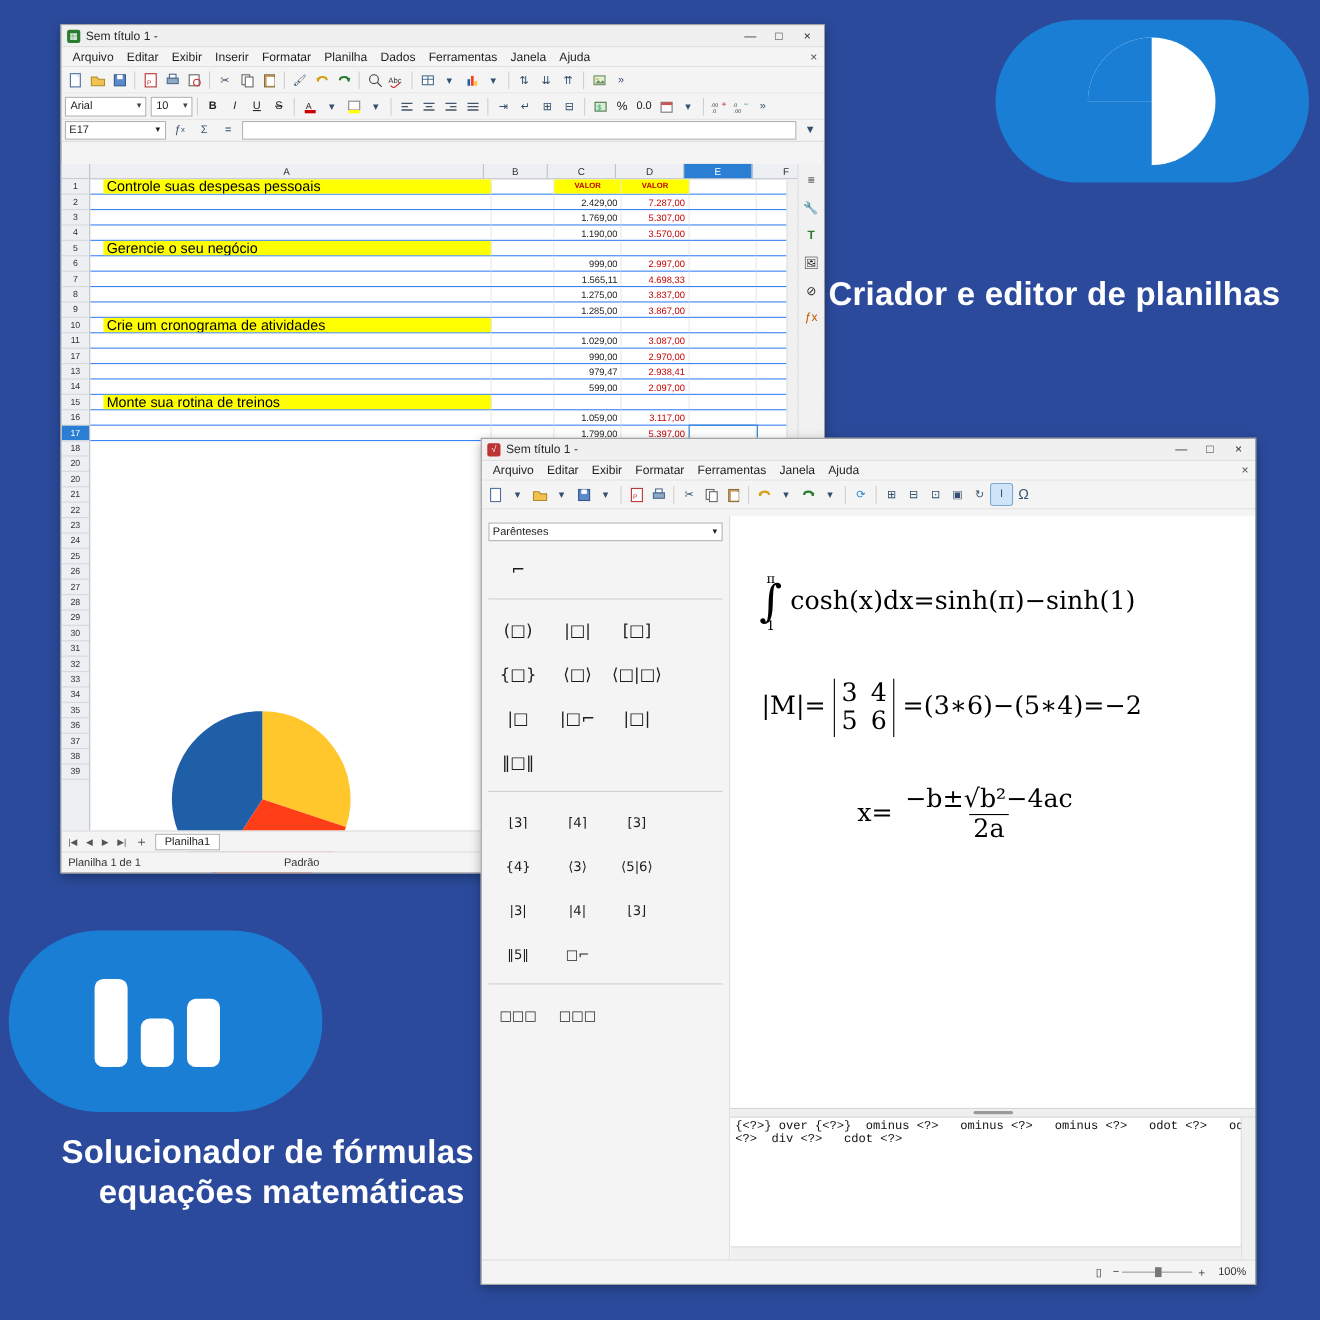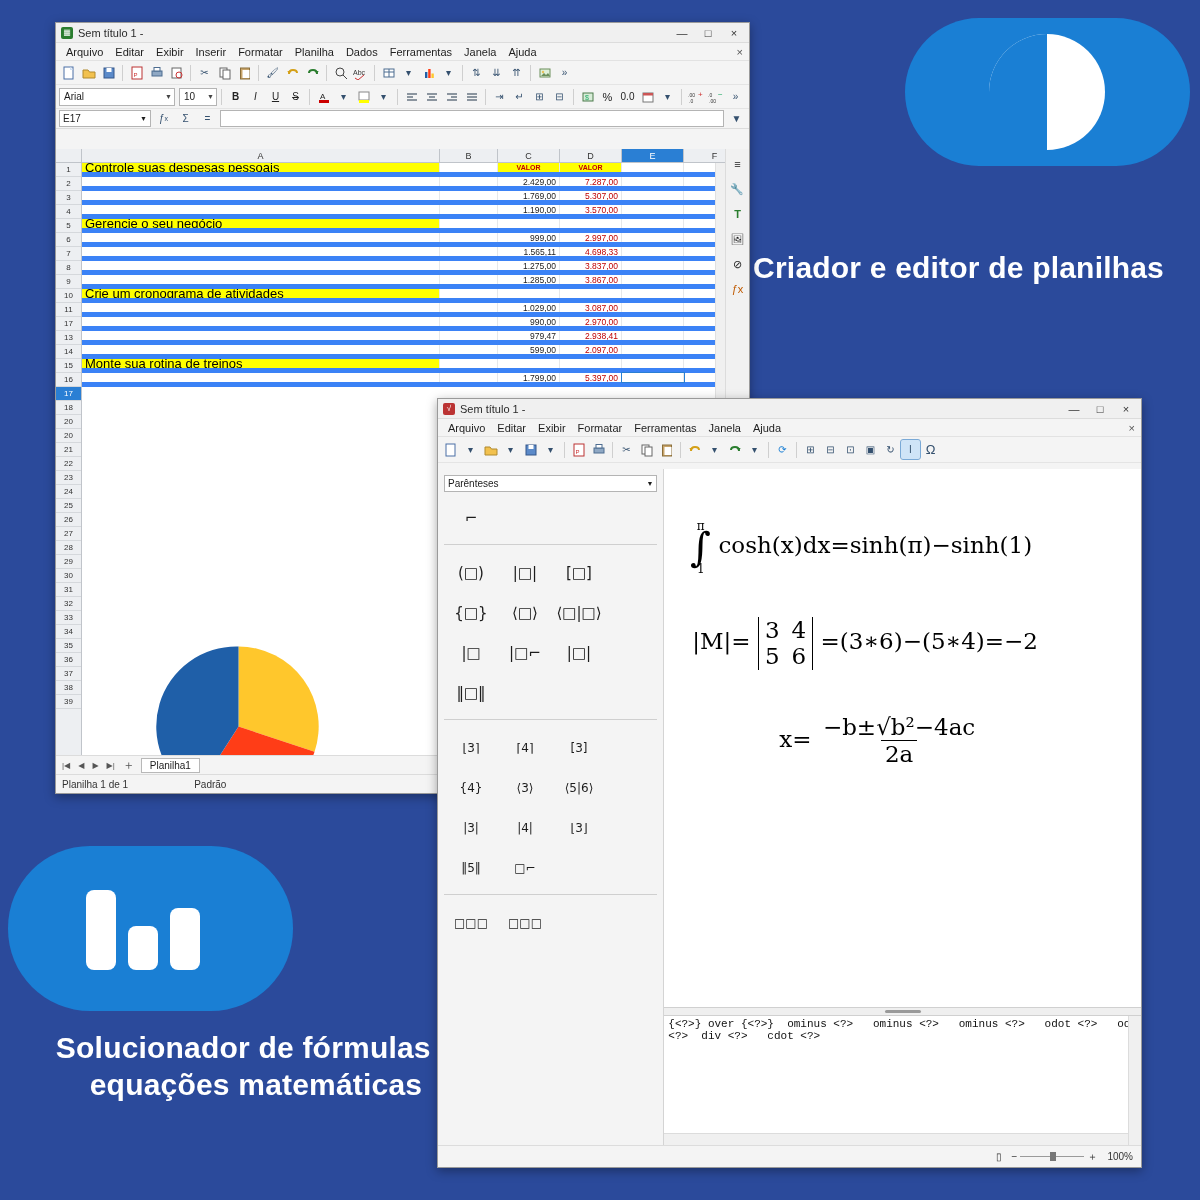--- a/index.html
+++ b/index.html
@@ -119,21 +119,21 @@
   }
   .ch.sel { background:#2a7fd4; color:#fff; }
   #row-head { position:absolute; left:0; top:14px; width:26px; bottom:0; background:#edeff2; border-right:1px solid #c0c4ca; }
   .rh {
     height:14px; border-bottom:1px solid #d5d8dc;
     font-size:8px; color:#333; display:flex;align-items:center;justify-content:center;
   }
   .rh.sel { background:#2a7fd4;color:#fff; }
 
   #grid { position:absolute; left:26px; top:14px; right:0; bottom:0; overflow:hidden; }
-  .grow { height:14px; display:flex; border-bottom:5px solid #3b82f6; }
+  .grow { height:14px; display:flex; border-bottom:1px solid #3b82f6;padding-left:12px; }
   .gcell { border-right:1px solid #e6e8ea; font-size:9px; padding:0 3px; display:flex; align-items:center; overflow:hidden; white-space:nowrap;}
   .hl { background:#ffff00; font-size:13px; color:#000; font-weight:normal; }
   .num { justify-content:flex-end; font-size:8.5px; }
   .red { color:#c00000; }
   .hdrcell { background:#ffff00; color:#c00000; font-size:7px; justify-content:center; font-weight:bold; }
 
   
   #calc-pie { position:absolute; left:85px; top:480px; width:195px; height:195px; }
   #calc-legend { position:absolute; left:392px; top:536px; font-size:8px; color:#333; }
   #calc-legend div { display:flex; align-items:center; gap:4px; height:11px;}
@@ -378,21 +378,21 @@
       <svg width="14" height="14">
           <rect x="2" y="3" width="10" height="8" fill="#dff0d8" stroke="#6b8e5a"></rect>
           <circle cx="5" cy="6" r="1.2" fill="#e8c15a"></circle>
           <path d="M3 10 l3-3 2 2 2-2 2 3z" fill="#6b8e5a"></path>
         </svg>
       </div>
     <div class="tbtn">»</div>
   </div>
 
   <div class="toolbar" id="calc-fmtbar">
-    <div class="fontbox" style="width:116px">
+    <div class="fontbox" style="width:74px">
       <span>Arial</span>
       <span class="caret">▼</span>
     </div>
     <div class="fontbox" style="width:38px;margin-left:3px">
       <span>10</span>
       <span class="caret">▼</span>
     </div>
     <div class="tsep"></div>
     <div class="tbtn" style="font-weight:bold;color:#222">B</div>
     <div class="tbtn" style="font-style:italic;color:#222">I</div>
@@ -684,20 +684,28 @@
 
       <div class="grow">
         <div class="gcell hl" style="width:358px">Monte sua rotina de treinos</div>
         <div class="gcell" style="width:58px"></div>
         <div class="gcell" style="width:62px"></div>
         <div class="gcell" style="width:62px"></div>
         <div class="gcell" style="width:62px"></div>
         <div class="gcell" style="width:62px"></div>
       </div>
 
+      <div class="grow">
+        <div class="gcell" style="width:358px"></div>
+        <div class="gcell" style="width:58px"></div>
+        <div class="gcell num" style="width:62px">1.059,00</div>
+        <div class="gcell num red" style="width:62px">3.117,00</div>
+        <div class="gcell" style="width:62px"></div>
+        <div class="gcell" style="width:62px"></div>
+      </div>
 
       <div class="grow">
         <div class="gcell" style="width:358px"></div>
         <div class="gcell" style="width:58px"></div>
         <div class="gcell num" style="width:62px">1.799,00</div>
         <div class="gcell num red" style="width:62px">5.397,00</div>
         <div class="gcell inline-sel" style="width:62px"></div>
         <div class="gcell" style="width:62px"></div>
       </div>
     </div>
@@ -738,21 +746,21 @@
     <span class="nav">|◀</span>
     <span class="nav">◀</span>
     <span class="nav">▶</span>
     <span class="nav">▶|</span>
     <span class="nav" style="font-size:12px">＋</span>
     <div class="tabchip">Planilha1</div>
   </div>
 
   <div id="calc-status">
     <span>Planilha 1 de 1</span>
-    <span style="margin-left:52px">Padrão</span>
+    <span style="margin-left:116px">Padrão</span>
     <span style="margin-left:auto">▭</span>
     <span>💾</span>
     <span>🖉</span>
   </div>
 </div>
 
 <div id="math-window" class="window">
 
   <div class="titlebar">
     <div class="app-ic" style="background:#b33">√</div>

